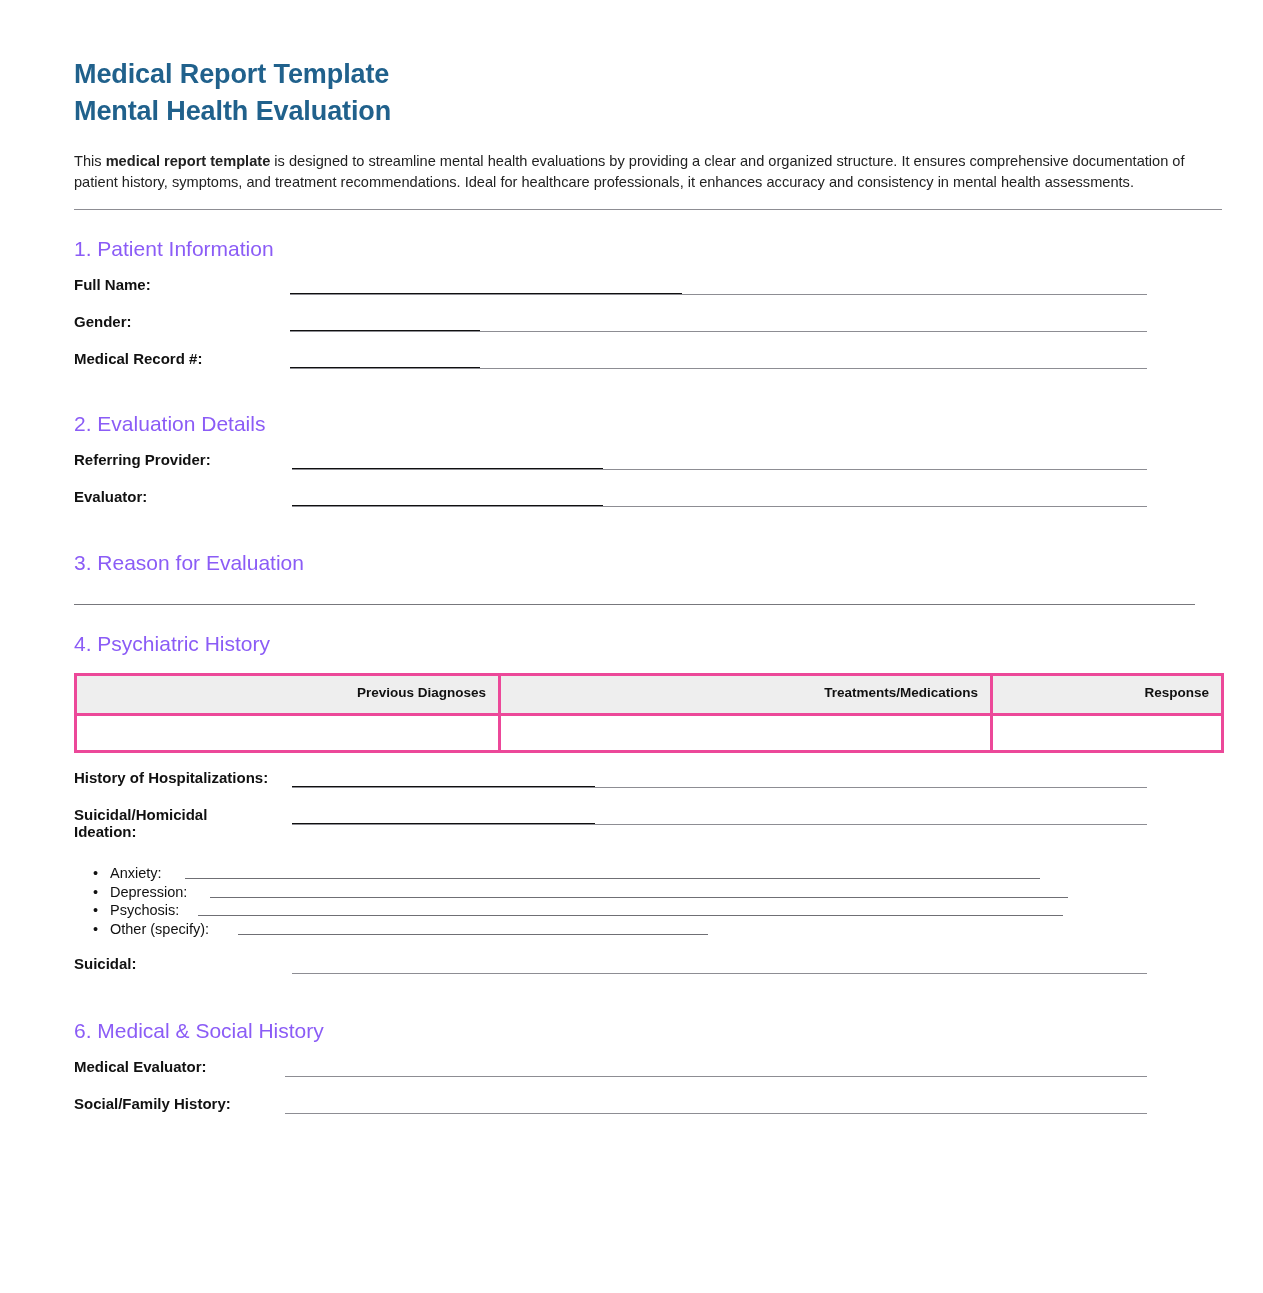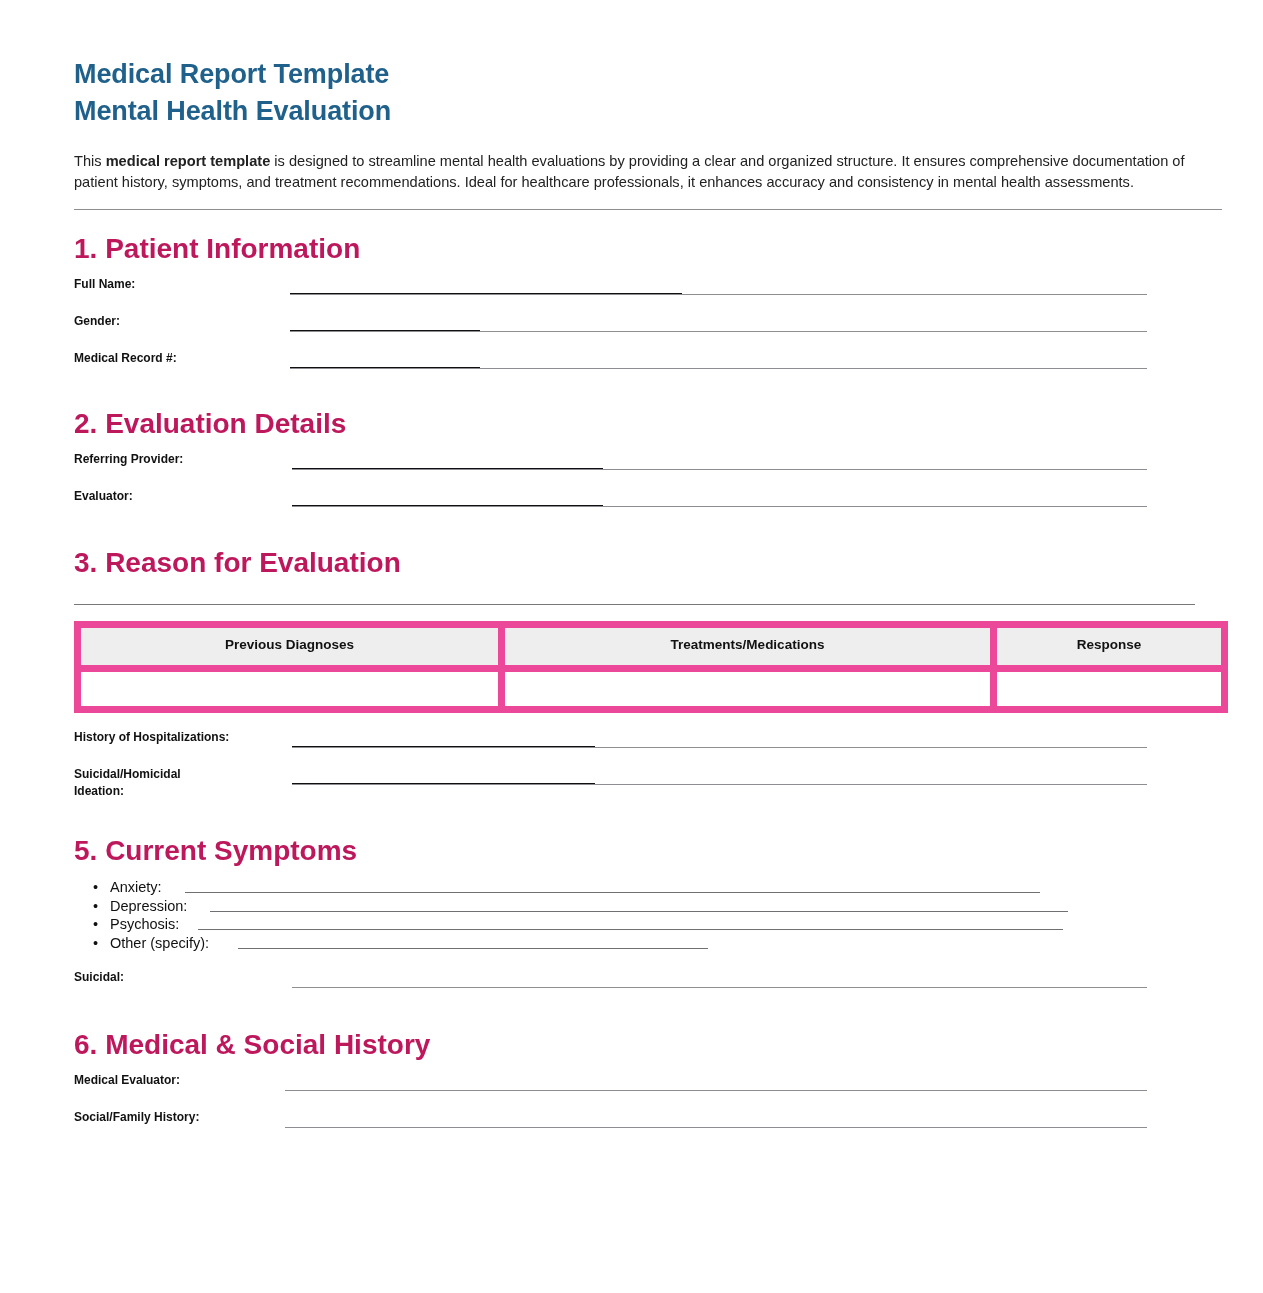--- a/index.html
+++ b/index.html
@@ -58,43 +58,43 @@
     margin-top: 17px;
     width: 1148px;
     height: 0;
     border: 0;
     border-top: 1.6px solid #8d8d93;
   }
 
   
   .sec-h {
     margin: 0;
-    font-size: 28px;
+    font-size: 21px;
     line-height: 26px;
-    font-weight: bold;
-    color: #be185d;
+    font-weight: normal;
+    color: #8b5cf6;
   }
   .sec1-h { padding-top: 26px; }
   .sec2-h { padding-top: 26px; }
   .sec3-h { padding-top: 27px; }
   .sec4-h { padding-top: 26px; }
   .sec5-h { padding-top: 28px; }
   .sec6-h { padding-top: 28px; }
 
   
   .form-block { padding-top: 12px; }
   .frow {
     position: relative;
     height: 37px;
   }
   .frow .flabel {
     position: absolute;
     left: 0;
     top: 2px;
-    font-size: 12px;
+    font-size: 15px;
     line-height: 17px;
     font-weight: bold;
     color: #111111;
     white-space: pre-line;
   }
   
   .frow .grule {
     position: absolute;
     height: 0;
     border-top: 1.2px solid #8d8d93;
@@ -121,22 +121,22 @@
   }
 
   
   .tbl-wrap { padding-top: 16px; }
   table.hist {
     border-collapse: collapse;
     width: 1147px;
     table-layout: fixed;
   }
   table.hist th, table.hist td {
-    border: 7px solid #ec4899;
-    text-align: center;
+    border: 3px solid #ec4899;
+    text-align: right;
     vertical-align: top;
     margin-top: 8px;
   }
   table.hist th {
     background: #eeeeee;
     font-size: 13.5px;
     font-weight: bold;
     color: #111111;
     padding: 9px 12px 10px 12px;
     height: 18px;
@@ -234,20 +234,21 @@
       <span class="flabel">Evaluator:</span>
       <span class="grule" style="left:218px;width:855px;"></span>
       <span class="brule" style="left:218px;width:311px;"></span>
     </div>
 
   </div>
 
   <h2 class="sec-h sec3-h">3. Reason for Evaluation</h2>
   <div class="sec3-rule"></div>
 
+  <h2 class="sec-h sec4-h">4. Psychiatric History</h2>
 
   <div class="tbl-wrap">
     <table class="hist">
       <colgroup>
             <col class="c1">
             <col class="c2">
             <col class="c3">
           </colgroup>
       <thead>
         <tr>
@@ -276,21 +277,20 @@
 
     <div class="frow tall">
       <span class="flabel">Suicidal/Homicidal
 Ideation:</span>
       <span class="grule" style="left:218px;width:855px;"></span>
       <span class="brule" style="left:218px;width:303px;"></span>
     </div>
 
   </div>
 
-  <h2 class="sec-h sec5-h">5. Current Symptoms</h2>
 
   <ul class="symptoms">
     <li>
       <span class="bullet">•</span>
       <span>Anxiety:</span>
       <span class="sline" style="left:75px;width:855px;"></span>
     </li>
     <li>
       <span class="bullet">•</span>
       <span>Depression:</span>

